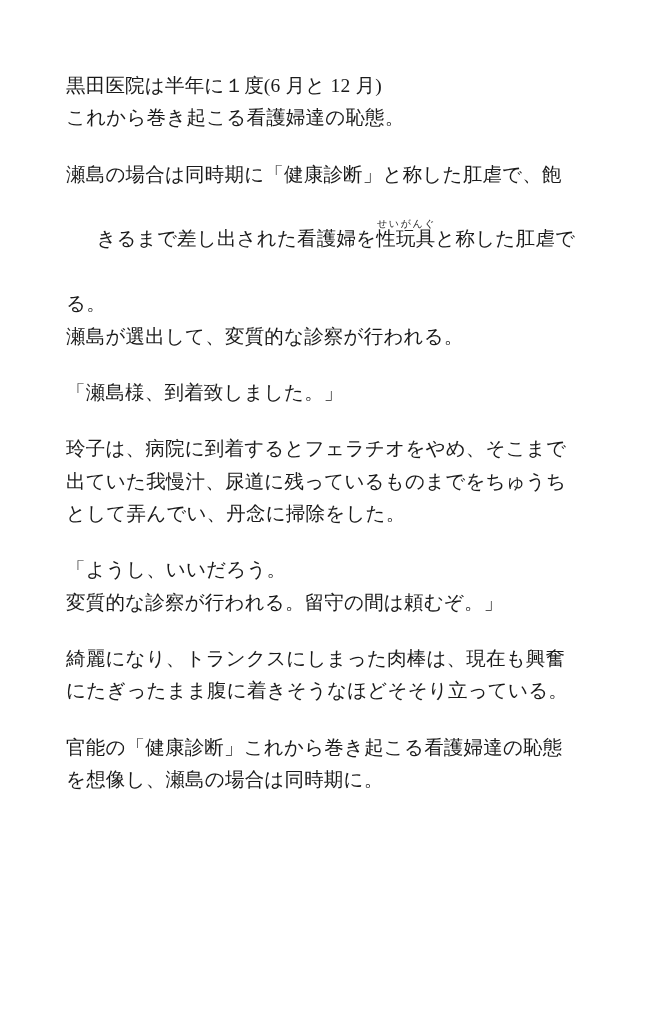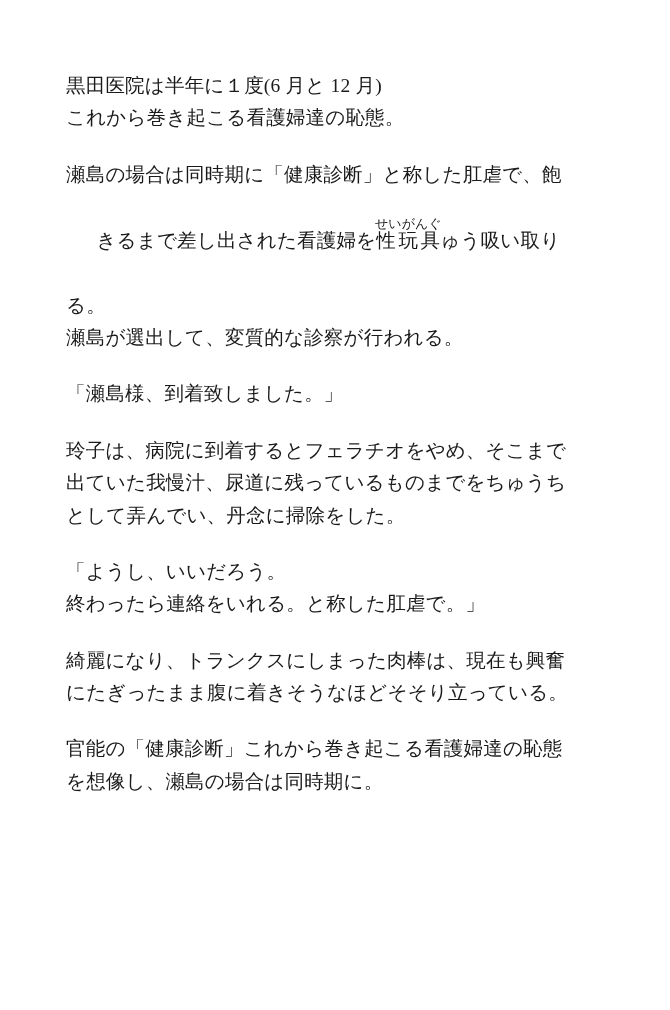--- a/index.html
+++ b/index.html
@@ -34,58 +34,58 @@
     white-space: pre-wrap;
     word-break: break-all;
   }
   .ruby-line {
     position: relative;
   }
   ruby {
     ruby-position: over;
   }
   rt {
-    font-size: 13px;
+    font-size: 10px;
     line-height: 1;
     letter-spacing: 0;
     color: #1a1a1a;
   }
 </style>
 </head>
 <body>
 
 <div class="page">
 
   <div class="block">
     <div class="line">黒田医院は半年に１度(6 月と 12 月)</div>
     <div class="line">これから巻き起こる看護婦達の恥態。</div>
   </div>
 
   <div class="block">
     <div class="line">瀬島の場合は同時期に「健康診断」と称した肛虐で、飽</div>
     <div class="line ruby-line">
-      <span>きるまで差し出された看護婦を</span><ruby><span>性玩具</span><rt>せいがんぐ</rt></ruby><span>ゅう吸い取り</span>
+      <span>きるまで差し出された看護婦を</span><ruby><span>性玩具</span><rt>せいがんぐ</rt></ruby><span>と称した肛虐で</span>
     </div>
     <div class="line">る。</div>
     <div class="line">瀬島が選出して、変質的な診察が行われる。</div>
   </div>
 
   <div class="block">
     <div class="line">「瀬島様、到着致しました。」</div>
   </div>
 
   <div class="block">
     <div class="line">玲子は、病院に到着するとフェラチオをやめ、そこまで</div>
     <div class="line">出ていた我慢汁、尿道に残っているものまでをちゅうち</div>
     <div class="line">として弄んでい、丹念に掃除をした。</div>
   </div>
 
   <div class="block">
     <div class="line">「ようし、いいだろう。</div>
-    <div class="line">終わったら連絡をいれる。と称した肛虐で。」</div>
+    <div class="line">変質的な診察が行われる。留守の間は頼むぞ。」</div>
   </div>
 
   <div class="block">
     <div class="line">綺麗になり、トランクスにしまった肉棒は、現在も興奮</div>
     <div class="line">にたぎったまま腹に着きそうなほどそそり立っている。</div>
   </div>
 
   <div class="block">
     <div class="line">官能の「健康診断」これから巻き起こる看護婦達の恥態</div>
     <div class="line">を想像し、瀬島の場合は同時期に。</div>

